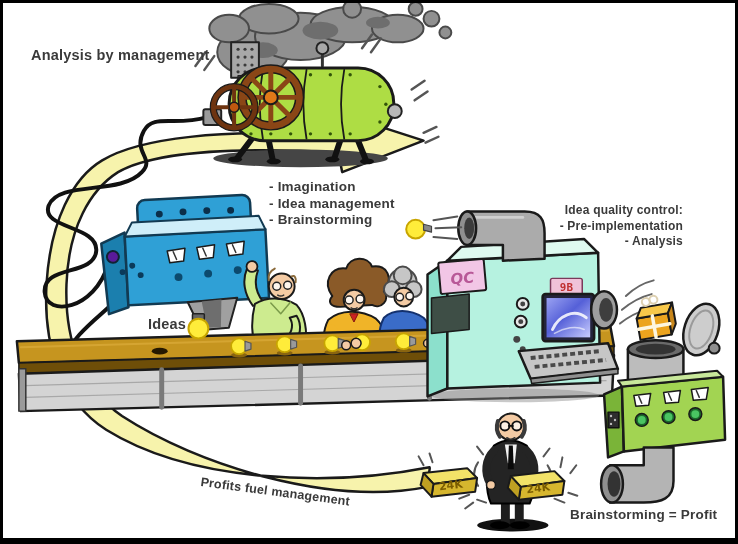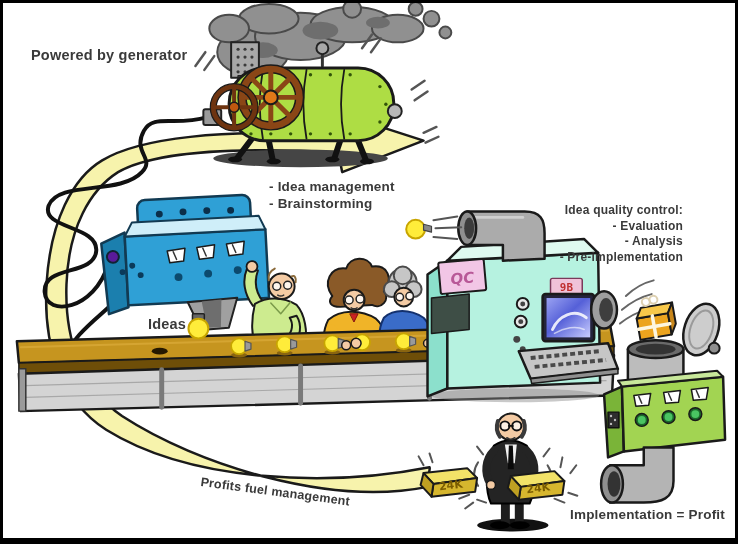--- a/index.html
+++ b/index.html
@@ -414,33 +414,33 @@
       <text x="540" y="497" transform="rotate(-7 540 497)" text-anchor="middle" font-family="DejaVu Sans, sans-serif" font-weight="bold" font-size="11" fill="#7a5c00">24K</text>
     </g>
     <g stroke="#555" stroke-width="2" fill="none">
       <path d="M424,470 l-5,-9 M433,467 l-3,-9"></path>
       <path d="M572,478 l6,-8 M562,472 l2,-10"></path>
       <path d="M478,505 l9,3 M570,498 l9,3"></path>
     </g>
   </g>
 </svg>
 
-<div id="lbl-powered" class="cartoon-label">Powered by generator</div>
+<div id="lbl-powered" class="cartoon-label">Analysis by management</div>
 
 <div id="blk-generator" class="cartoon-label">
+  <div>- Imagination</div>
   <div>- Idea management</div>
   <div>- Brainstorming</div>
 </div>
 
 <div id="blk-qc" class="cartoon-label">
   <div>Idea quality control:</div>
-  <div>- Evaluation</div>
+  <div>- Pre-implementation</div>
   <div>- Analysis</div>
-  <div>- Pre-implementation</div>
 </div>
 
 <div id="lbl-ideas" class="cartoon-label">Ideas</div>
 
 <div id="lbl-profits" class="cartoon-label">Profits fuel management</div>
 
-<div id="lbl-impl" class="cartoon-label">Implementation = Profit</div>
+<div id="lbl-impl" class="cartoon-label">Brainstorming = Profit</div>
 
 </div>
 
 </body></html>

